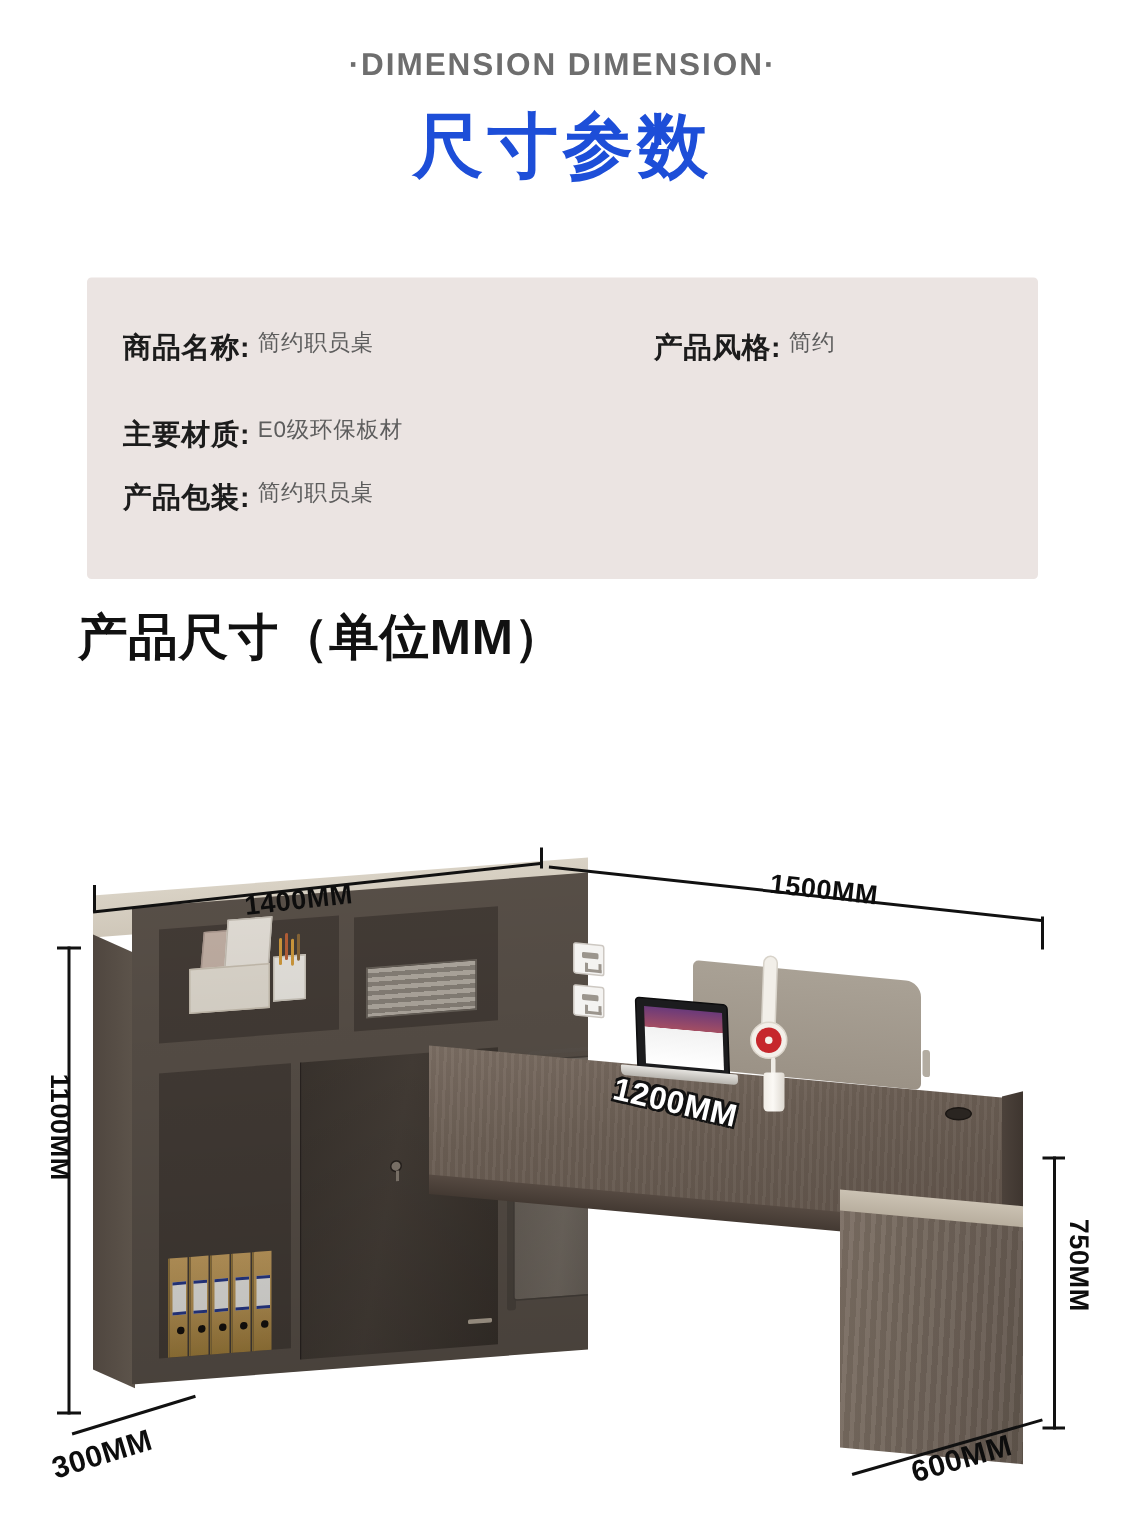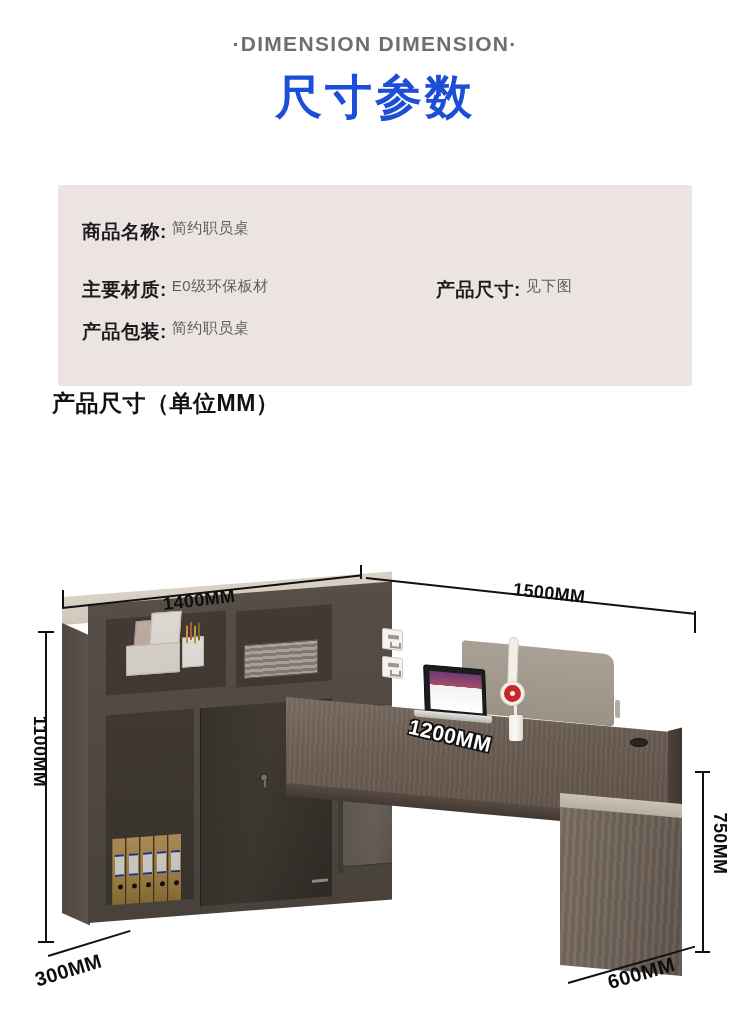--- a/index.html
+++ b/index.html
@@ -71,22 +71,22 @@
     font-size: 15px;
     font-weight: normal;
     color: #5d5d5d;
     letter-spacing: 0.5px;
     margin-left: 5px;
   }
 
   
   .section-title {
     position: absolute;
-    top: 388px; left: 52px;
-    font-size: 23px;
+    top: 403px; left: 52px;
+    font-size: 33px;
     font-weight: bold;
     color: #111111;
     letter-spacing: 0.5px;
     white-space: nowrap;
   }
 
   
   .diagram {
     position: absolute;
     top: 545px; left: 0;
@@ -419,25 +419,25 @@
     <div class="spec-row spec-col-left spec-r2">
       <span class="spec-label">主要材质:</span>
       <span class="spec-value">E0级环保板材</span>
     </div>
 
     <div class="spec-row spec-col-left spec-r3">
       <span class="spec-label">产品包装:</span>
       <span class="spec-value">简约职员桌</span>
     </div>
 
-
-    <div class="spec-row spec-col-right spec-r2">
-      <span class="spec-label">产品尺寸:</span>
-      <span class="spec-value">见下图</span>
-    </div>
+    <div class="spec-row spec-col-right spec-r1">
+      <span class="spec-label">产品风格:</span>
+      <span class="spec-value">简约</span>
+    </div>
+
   </div>
 
   <div class="section-title">产品尺寸（单位MM）</div>
 
   <div class="diagram">
 
     <div class="furn cab-top"></div>
     <div class="furn cab-side-left"></div>
 
     <div class="furn cab-body">

